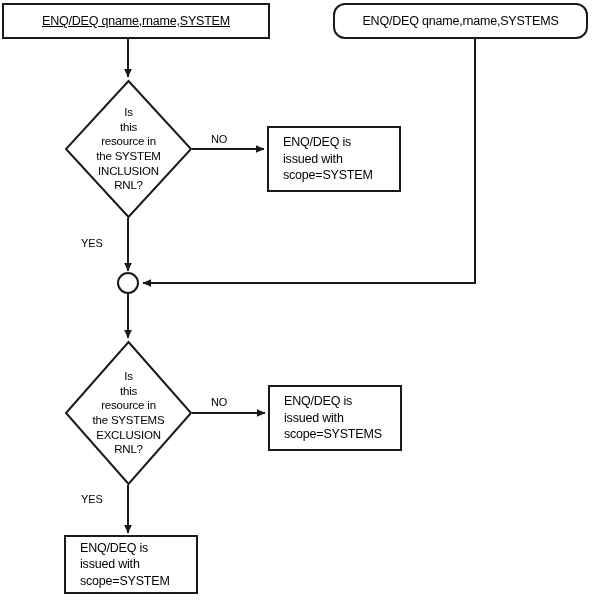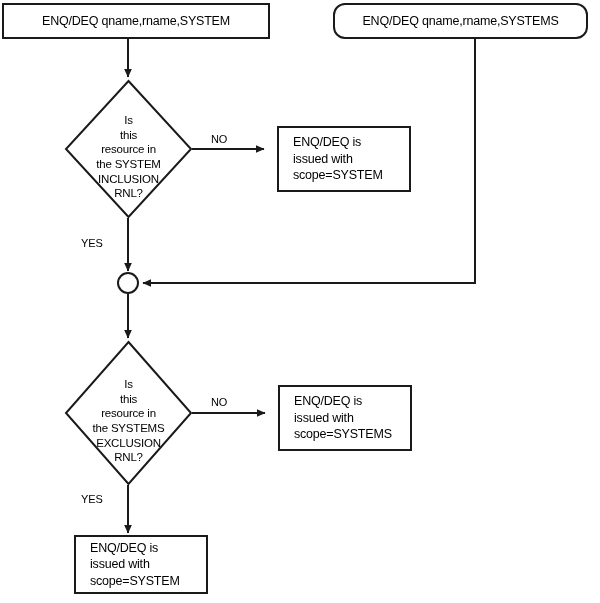--- a/index.html
+++ b/index.html
@@ -41,39 +41,38 @@
   .proc-box .box-text {
     font-size: 12.5px;
     line-height: 1.15;
     letter-spacing: -0.2px;
     white-space: pre;
     text-align: center;
   }
   .proc-box.left-align {
     justify-content: flex-start;
     padding-left: 14px;
-    margin-left: 10px;
   }
   .proc-box.left-align .box-text {
     text-align: left;
     line-height: 1.32;
   }
   .diamond-wrap {
     position: absolute;
   }
   .diamond-wrap svg {
     position: absolute;
     left: 0;
     top: 0;
     overflow: visible;
   }
   .diamond-label {
     position: absolute;
     left: 0;
-    top: 8px;
+    top: 0;
     width: 100%;
     height: 100%;
     display: flex;
     align-items: center;
     justify-content: center;
     font-size: 11.5px;
     line-height: 1.28;
     letter-spacing: -0.2px;
     white-space: pre;
     text-align: center;
@@ -127,21 +126,21 @@
 
     <g>
       <line x1="192" y1="413" x2="265" y2="413" stroke="#1a1a1a" stroke-width="2" marker-end="url(#arrowhead)"></line>
     </g>
 
     <g>
       <line x1="128" y1="485" x2="128" y2="533" stroke="#1a1a1a" stroke-width="2" marker-end="url(#arrowhead)"></line>
     </g>
   </svg>
 
-  <div class="node proc-box" style="left:2px; top:3px; width:268px; height:36px;">
+  <div class="node proc-box" style="left:2px; top:3px; width:268px; height:36px;text-decoration:underline;">
     <span class="box-text">ENQ/DEQ qname,rname,SYSTEM</span>
   </div>
 
   <div class="node proc-box" style="left:333px; top:3px; width:255px; height:36px;border-radius:12px;">
     <span class="box-text">ENQ/DEQ qname,rname,SYSTEMS</span>
   </div>
 
   <div class="diamond-wrap" style="left:65px; top:80px; width:127px; height:138px;">
     <svg width="127" height="138" viewBox="0 0 127 138">
       <polygon points="63.5,1 126,69 63.5,137 1,69" fill="#ffffff" stroke="#1a1a1a" stroke-width="2"></polygon>

